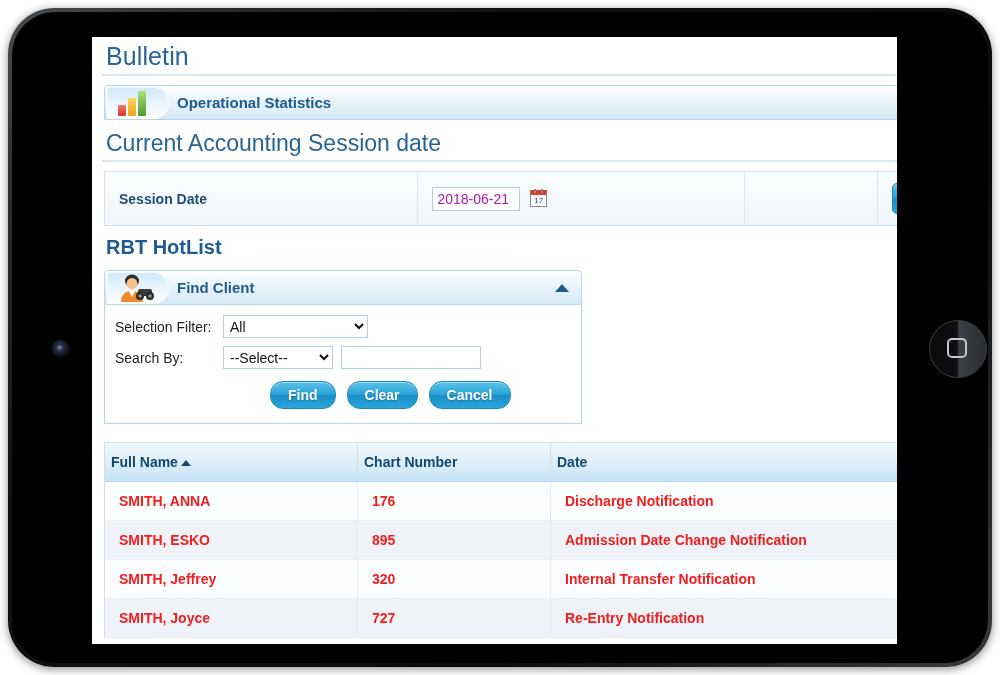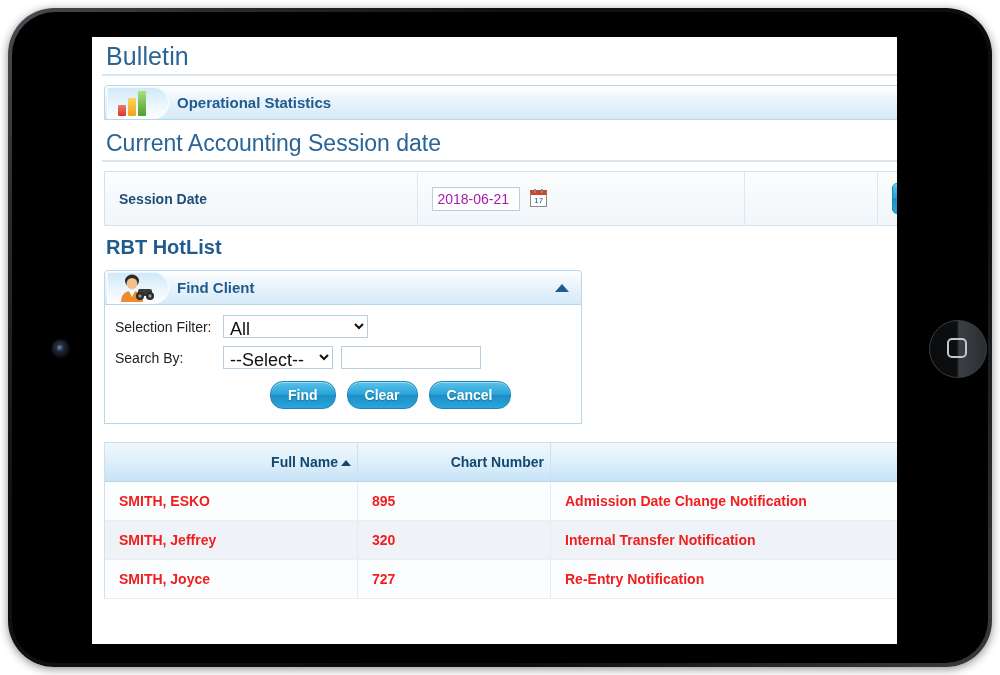--- a/index.html
+++ b/index.html
@@ -269,21 +269,21 @@
   }
   .frow { display: flex; align-items: center; margin-bottom: 8px; }
   .flabel {
     font-size: 14px;
     color: #222;
     width: 108px;
     flex: 0 0 108px;
   }
   select.ui-select {
     font-family: "Liberation Sans", sans-serif;
-    font-size: 18px;
+    font-size: 14px;
     color: #111;
     border: 1px solid #b6cede;
     background: #ffffff;
     padding: 2px 2px;
     height: 23px;
     box-sizing: border-box;
   }
   select.sel-filter { width: 145px; }
   select.sel-search { width: 110px; }
   input.ui-text {
@@ -323,21 +323,21 @@
   table.grid {
     border-collapse: collapse;
     width: 100%;
     table-layout: fixed;
   }
   table.grid th {
     background: linear-gradient(to bottom, #eff8fd 0%, #dceefa 55%, #c5e3f6 100%);
     color: #12476f;
     font-size: 14px;
     font-weight: bold;
-    text-align: right;
+    text-align: left;
     padding: 11px 6px;
     border-right: 1px solid #cfe0ec;
     border-bottom: 1px solid #bcd6e8;
     cursor: pointer;
   }
   table.grid th:last-child { border-right: none; }
   table.grid td {
     font-size: 14px;
     color: #f01e1e;
     font-weight: bold;
@@ -453,20 +453,25 @@
           <table class="grid">
             <thead>
               <tr>
                 <th class="col-name"><span>Full Name</span><span class="sort-arrow"></span></th>
                 <th class="col-chart">Chart Number</th>
                 <th>Date</th>
               </tr>
             </thead>
             <tbody>
               <tr>
+                <td>SMITH, ANNA</td>
+                <td>176</td>
+                <td>Discharge Notification</td>
+              </tr>
+              <tr>
                 <td>SMITH, ESKO</td>
                 <td>895</td>
                 <td>Admission Date Change Notification</td>
               </tr>
               <tr>
                 <td>SMITH, Jeffrey</td>
                 <td>320</td>
                 <td>Internal Transfer Notification</td>
               </tr>
               <tr>

